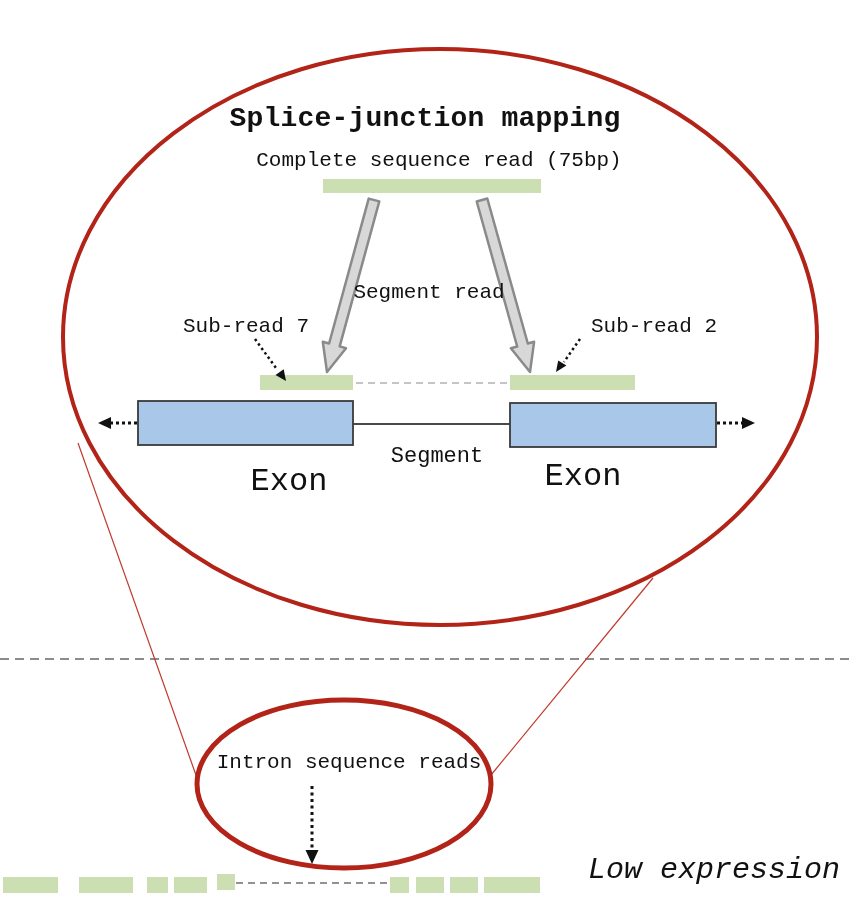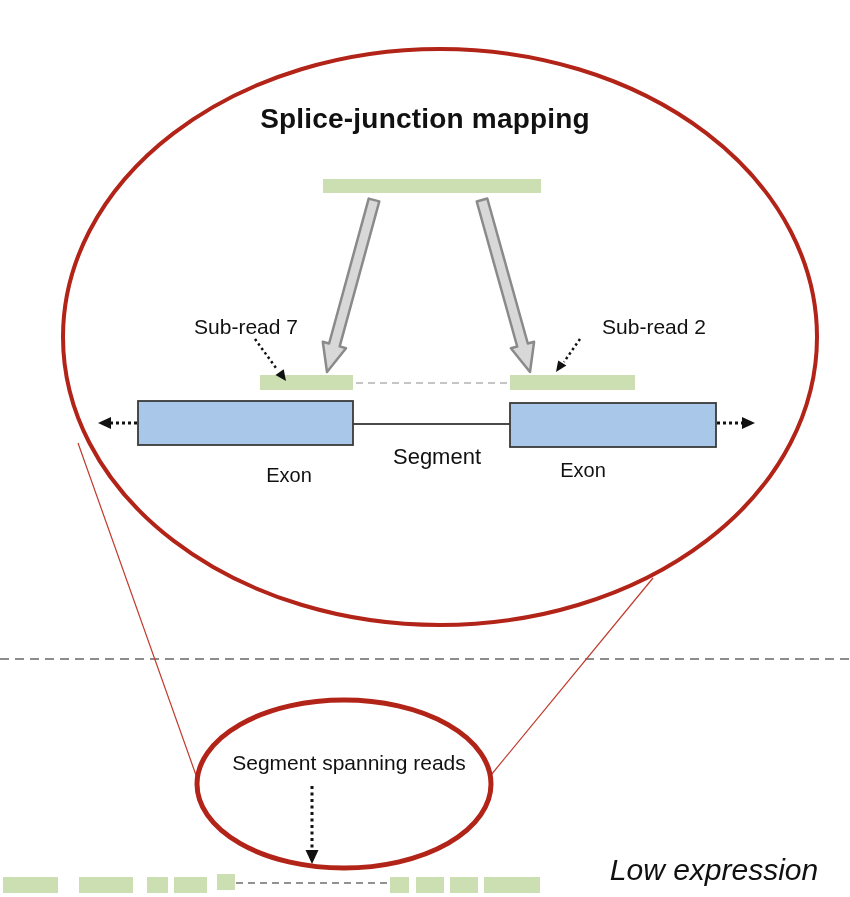--- a/index.html
+++ b/index.html
@@ -1,33 +1,33 @@
 <!DOCTYPE html>
 <html><head>
 <meta charset="utf-8">
 <style>
   html,body{margin:0;padding:0;background:#ffffff;}
   .canvas{
     position:relative;
     width:850px;height:897px;
     background:#ffffff;
-    font-family:Liberation Sans, sans-serif;
+    font-family:Liberation Mono, monospace;
     overflow:hidden;
   }
   .canvas svg{position:absolute;left:0;top:0;}
   .lbl{
     position:absolute;
     white-space:nowrap;
     transform:translateX(-50%);
     color:#111;
     line-height:1.15;
   }
   .lbl-title{font-size:28px;font-weight:bold;letter-spacing:0.2px;}
   .lbl-md{font-size:21px;}
-  .lbl-exon{font-size:20px;}
+  .lbl-exon{font-size:32px;}
   .lbl-intron{font-size:22px;}
   .lbl-low{font-size:30px;font-style:italic;}
 </style>
 </head>
 <body>
 
 <div class="canvas">
 
   <svg width="850" height="897" viewBox="0 0 850 897">
 
@@ -76,29 +76,31 @@
     <rect x="174" y="877" width="33" height="16" fill="#cbdfb2"></rect>
     <rect x="217" y="874" width="18" height="16" fill="#cbdfb2"></rect>
     <rect x="390" y="877" width="19" height="16" fill="#cbdfb2"></rect>
     <rect x="416" y="877" width="28" height="16" fill="#cbdfb2"></rect>
     <rect x="450" y="877" width="28" height="16" fill="#cbdfb2"></rect>
     <rect x="484" y="877" width="56" height="16" fill="#cbdfb2"></rect>
   </svg>
 
   <div class="lbl lbl-title" style="left:425px;top:103px;">Splice-junction mapping</div>
 
+  <div class="lbl lbl-md" style="left:439px;top:149px;">Complete sequence read (75bp)</div>
 
+  <div class="lbl lbl-md" style="left:429px;top:281px;">Segment read</div>
 
   <div class="lbl lbl-md" style="left:246px;top:315px;">Sub-read 7</div>
 
   <div class="lbl lbl-md" style="left:624px;top:315px;margin-left:30px;">Sub-read 2</div>
 
   <div class="lbl lbl-intron" style="left:437px;top:444px;">Segment</div>
 
   <div class="lbl lbl-exon" style="left:289px;top:464px;">Exon</div>
 
   <div class="lbl lbl-exon" style="left:583px;top:459px;">Exon</div>
 
-  <div class="lbl lbl-md" style="left:349px;top:751px;">Segment spanning reads</div>
+  <div class="lbl lbl-md" style="left:349px;top:751px;">Intron sequence reads</div>
 
   <div class="lbl lbl-low" style="left:714px;top:853px;">Low expression</div>
 
 </div>
 
 </body></html>

